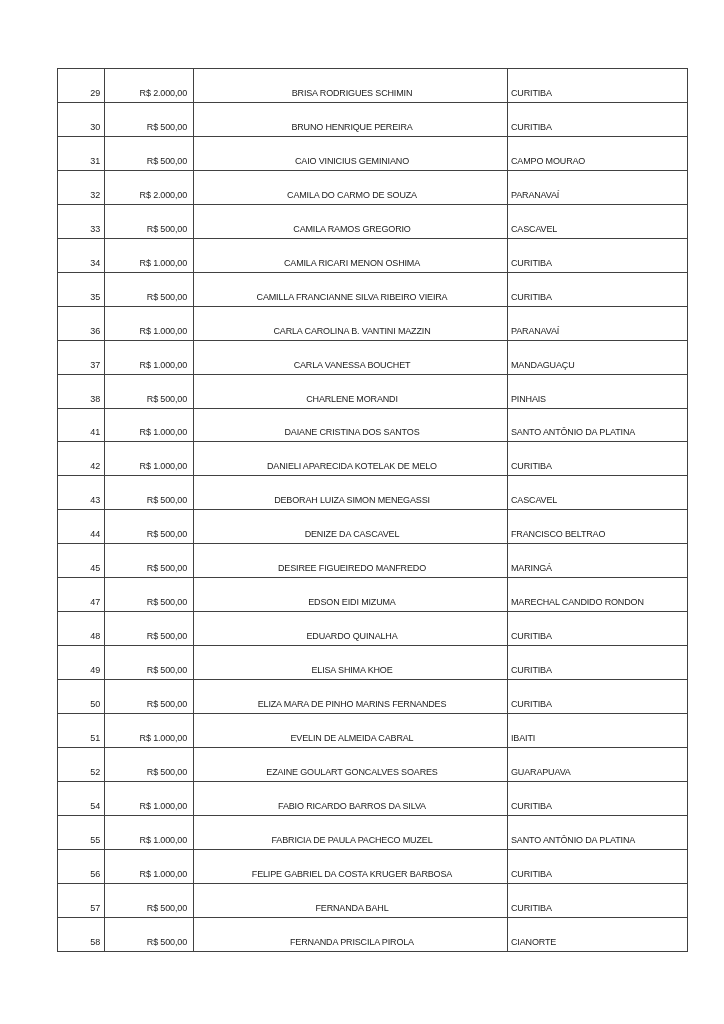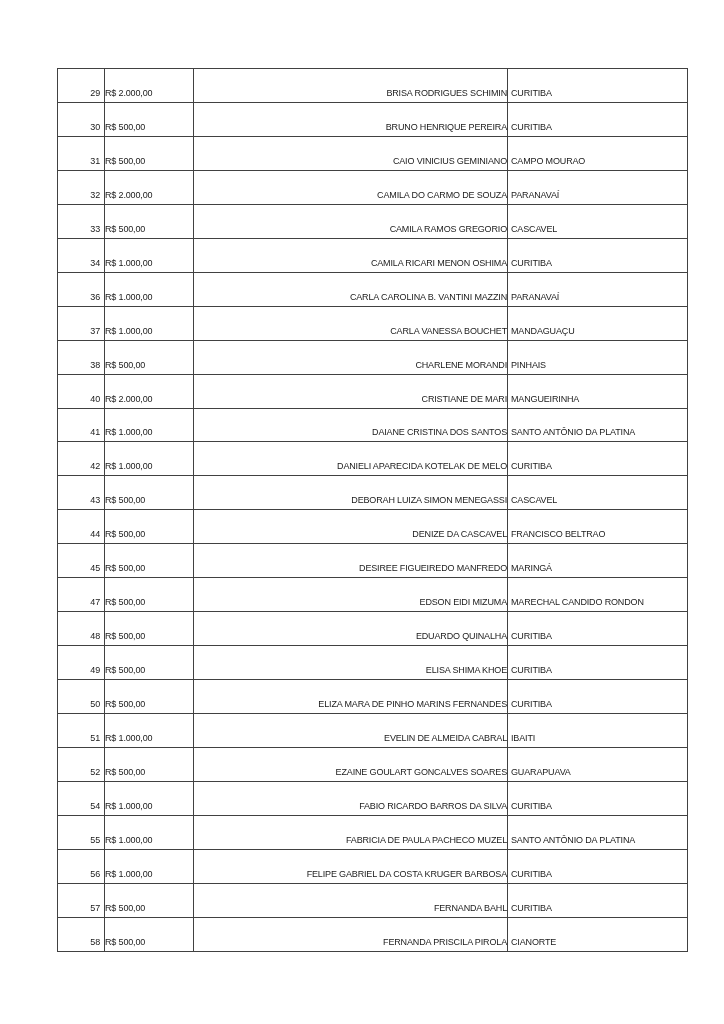--- a/index.html
+++ b/index.html
@@ -36,22 +36,22 @@
     vertical-align: bottom;
     padding-bottom: 4px;
     font-size: 9px;
     line-height: 1;
     letter-spacing: -0.15px;
     color: var(--text-color);
     white-space: nowrap;
     overflow: hidden;
   }
   td.c-num  { text-align: right; padding-right: 4px; }
-  td.c-val  { padding-right: 6px; }
-  td.c-name { text-align: right;  padding-left: 3px; }
+  td.c-val  { text-align: right; padding-right: 6px; }
+  td.c-name { text-align: center;  padding-left: 3px; }
   td.c-city { text-align: left;  padding-left: 3px; margin-left: 28px; }
 </style>
 </head>
 <body>
 
 <div class="page">
   <table class="list">
     <colgroup>
       <col style="width:47px">
       <col style="width:89px">
@@ -89,42 +89,42 @@
     <td class="c-name">CAMILA RAMOS GREGORIO</td>
     <td class="c-city">CASCAVEL</td>
   </tr>
         <tr>
     <td class="c-num">34</td>
     <td class="c-val">R$ 1.000,00</td>
     <td class="c-name">CAMILA RICARI MENON OSHIMA</td>
     <td class="c-city">CURITIBA</td>
   </tr>
         <tr>
+    <td class="c-num">35</td>
+    <td class="c-val">R$ 500,00</td>
+    <td class="c-name">CAMILLA FRANCIANNE SILVA RIBEIRO VIEIRA</td>
+    <td class="c-city">CURITIBA</td>
+  </tr>
+        <tr>
     <td class="c-num">36</td>
     <td class="c-val">R$ 1.000,00</td>
     <td class="c-name">CARLA CAROLINA B. VANTINI MAZZIN</td>
     <td class="c-city">PARANAVAÍ</td>
   </tr>
         <tr>
     <td class="c-num">37</td>
     <td class="c-val">R$ 1.000,00</td>
     <td class="c-name">CARLA VANESSA BOUCHET</td>
     <td class="c-city">MANDAGUAÇU</td>
   </tr>
         <tr>
     <td class="c-num">38</td>
     <td class="c-val">R$ 500,00</td>
     <td class="c-name">CHARLENE MORANDI</td>
     <td class="c-city">PINHAIS</td>
-  </tr>
-        <tr>
-    <td class="c-num">40</td>
-    <td class="c-val">R$ 2.000,00</td>
-    <td class="c-name">CRISTIANE DE MARI</td>
-    <td class="c-city">MANGUEIRINHA</td>
   </tr>
         <tr>
     <td class="c-num">41</td>
     <td class="c-val">R$ 1.000,00</td>
     <td class="c-name">DAIANE CRISTINA DOS SANTOS</td>
     <td class="c-city">SANTO ANTÔNIO DA PLATINA</td>
   </tr>
         <tr>
     <td class="c-num">42</td>
     <td class="c-val">R$ 1.000,00</td>

